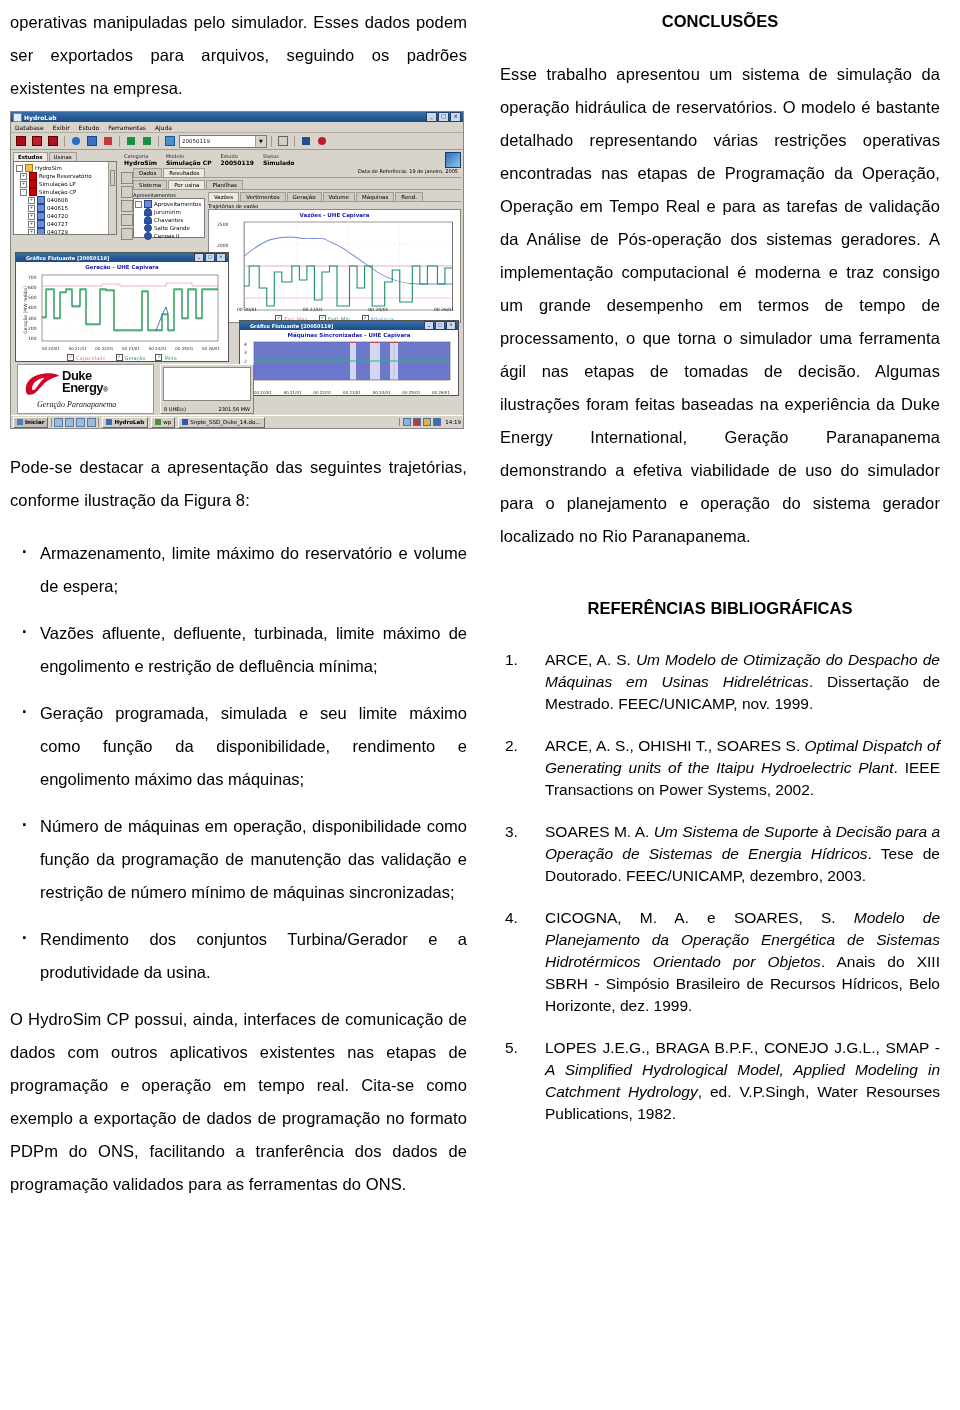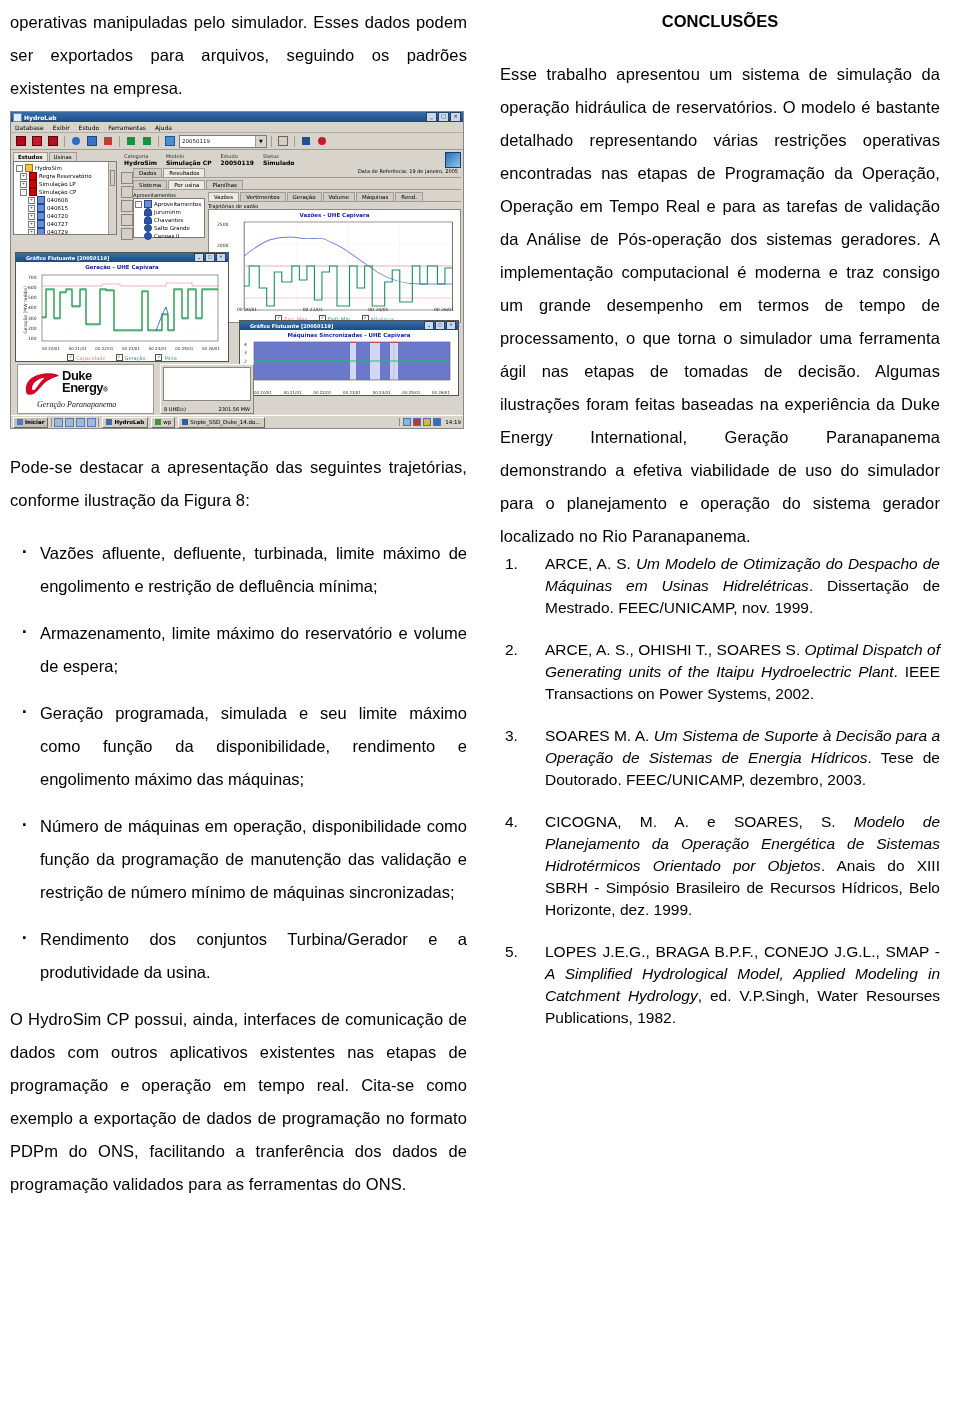--- a/index.html
+++ b/index.html
@@ -691,34 +691,35 @@
           <i style="background:#3c6fb2;"></i>
           <span class="clock">14:19</span>
         </div>
       </div>
     </div>
 
 
     <p class="body gap">Pode-se destacar a apresentação das seguintes trajetórias, conforme ilustração da Figura 8:</p>
 
     <ul class="bullets" style="margin-top:20px;">
+      <li>Armazenamento, limite máximo do reservatório e volume de espera;</li>
       <li>Vazões afluente, defluente, turbinada, limite máximo de engolimento e restrição de defluência mínima;</li>
-      <li>Armazenamento, limite máximo do reservatório e volume de espera;</li>
       <li>Geração programada, simulada e seu limite máximo como função da disponibilidade, rendimento e engolimento máximo das máquinas;</li>
       <li>Número de máquinas em operação, disponibilidade como função da programação de manutenção das validação e restrição de número mínimo de máquinas sincronizadas;</li>
       <li>Rendimento dos conjuntos Turbina/Gerador e a produtividade da usina.</li>
     </ul>
 
     <p class="body" style="margin-top:6px;">O HydroSim CP possui, ainda, interfaces de comunicação de dados com outros aplicativos existentes nas etapas de programação e operação em tempo real. Cita-se como exemplo a exportação de dados de programação no formato PDPm do ONS, facilitando a tranferência dos dados de programação validados para as ferramentas do ONS.</p>
   </div>
 
   <div class="col right">
     <h2 class="head">CONCLUSÕES</h2>
     <p class="body">Esse trabalho apresentou um sistema de simulação da operação hidráulica de reservatórios. O modelo é bastante detalhado representando várias restrições operativas encontradas nas etapas de Programação da Operação, Operação em Tempo Real e para as tarefas de validação da Análise de Pós-operação dos sistemas geradores. A implementação computacional é moderna e traz consigo um grande desempenho em termos de tempo de processamento, o que torna o simulador uma ferramenta ágil nas etapas de tomadas de decisão. Algumas ilustrações foram feitas baseadas na experiência da Duke Energy International, Geração Paranapanema demonstrando a efetiva viabilidade de uso do simulador para o planejamento e operação do sistema gerador localizado no Rio Paranapanema.</p>
 
+    <h2 class="head" style="margin-top:40px;margin-bottom:26px;">REFERÊNCIAS BIBLIOGRÁFICAS</h2>
 
     <ol class="refs">
       <li>
         <span class="num">1.</span>
         <span><span>ARCE, A. S. </span><span class="it">Um Modelo de Otimização do Despacho de Máquinas em Usinas Hidrelétricas</span><span>. Dissertação de Mestrado. FEEC/UNICAMP, nov. 1999.</span></span>
       </li>
       <li>
         <span class="num">2.</span>
         <span><span>ARCE, A. S., OHISHI T., SOARES S. </span><span class="it">Optimal Dispatch of Generating units of the Itaipu Hydroelectric Plant</span><span>. IEEE Transactions on Power Systems, 2002.</span></span>
       </li>

